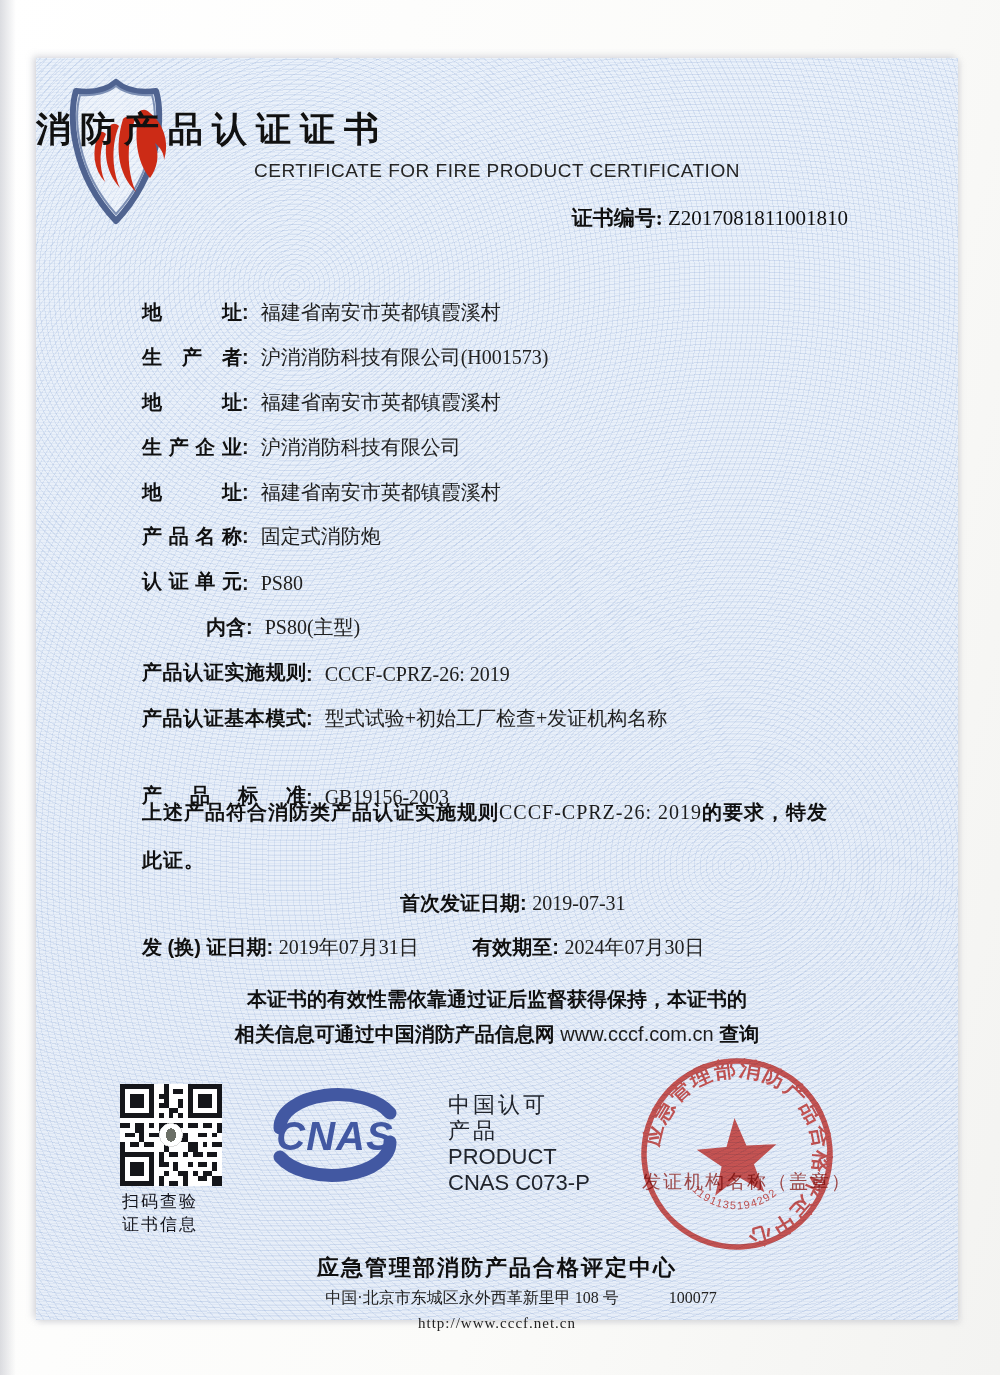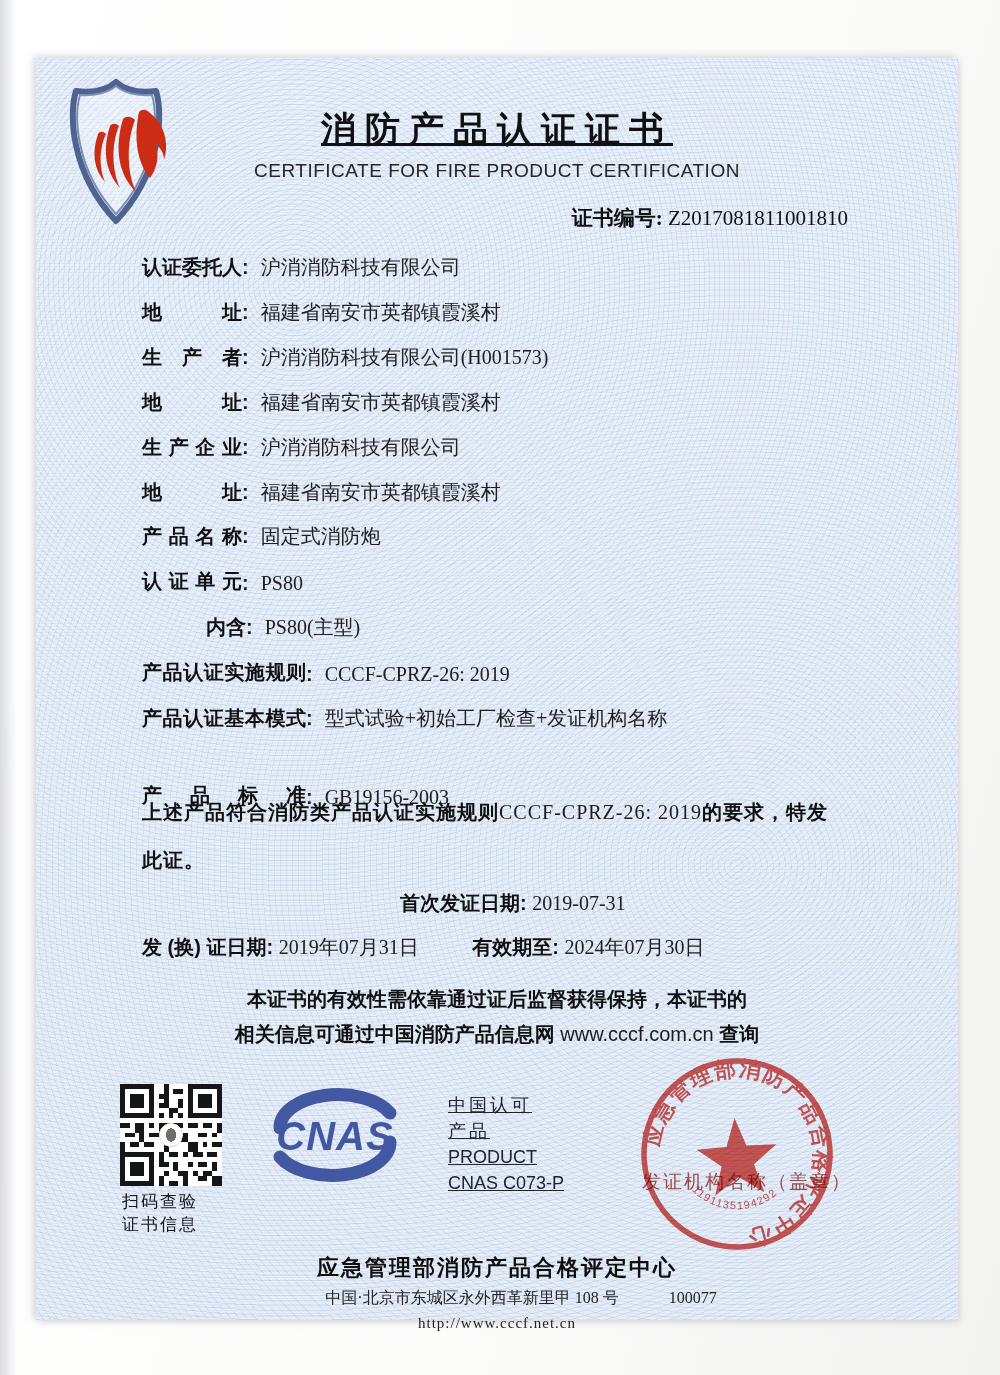--- a/index.html
+++ b/index.html
@@ -20,22 +20,22 @@
     background:
       repeating-radial-gradient(circle at 28% 18%, rgba(118,150,205,.17) 0 1px, rgba(255,255,255,0) 1px 5px),
       repeating-radial-gradient(circle at 76% 64%, rgba(118,150,205,.15) 0 1px, rgba(255,255,255,0) 1px 6px),
       repeating-linear-gradient(0deg, rgba(130,160,212,.10) 0 1px, rgba(255,255,255,0) 1px 3px),
       linear-gradient(#eaf1fa,#e7eef8);
     box-shadow:-3px -2px 7px rgba(150,153,165,.35), 2px 3px 6px rgba(150,153,165,.25);
     color:#1c1c1c;
   }
   .abs { position:absolute; }
   .title {
-    left:0; width:100%; top:48px; text-align:center;
-    font-size:35px; font-weight:bold; letter-spacing:9px; color:#111;text-decoration:underline;
+    left:0; width:100%; top:48px; 
+    font-size:35px; font-weight:bold; letter-spacing:9px; color:#111;
   }
   .subtitle {
     left:0; width:100%; top:102px; text-align:center;
     font-size:19px; color:#252525; letter-spacing:.5px;
   }
   .certno {
     left:500px; width:312px; top:146px; text-align:right;
     font-family:"Liberation Serif", serif; font-size:21px; color:#111;
   }
   .row { position:absolute; left:106px; white-space:nowrap; font-size:20px; }
@@ -49,21 +49,21 @@
   .val { font-family:"Liberation Serif", serif; color:#202020; }
   .row.inner { left:170px; }
   .b { font-weight:bold; color:#101010; }
   .c { font-family:"Liberation Serif", serif; }
   .center { left:0; width:100%; text-align:center; }
   .stmt { letter-spacing:1px; }
   
   .qr { left:84px; top:1026px; width:102px; height:102px; }
   .qr-caption { left:86px; top:1132px; font-size:17px; color:#15161e; line-height:23px; letter-spacing:2px; }
   .cnas-logo { left:228px; top:1028px; width:142px; height:98px; }
-  .accred { left:412px; top:1034px; font-size:18px; color:#20242c; line-height:26px;text-decoration:underline; }
+  .accred { left:412px; top:1034px; font-size:22px; color:#20242c; line-height:26px; }
   .accred .cjk { letter-spacing:3px; }
   .stamp-hint {
     left:606px; top:1111px; font-size:19px; letter-spacing:2px;
     color:#9c4a4a; z-index:1; font-family:"Liberation Serif", serif;
   }
   .seal { left:595px; top:990px; width:212px; height:212px; z-index:2; opacity:.88; mix-blend-mode:multiply; transform:rotate(-4deg); }
   .org { top:1195px; font-size:22px; font-weight:bold; letter-spacing:2px; color:#101010; }
   .addr { top:1230px; font-size:16px; font-family:"Liberation Serif", serif; color:#222;padding-left:48px; }
   .addr .post { margin-left:46px; }
   .url { top:1257px; font-size:15px; font-family:"Liberation Serif", serif; color:#222; letter-spacing:1px; }
@@ -84,23 +84,20 @@
       <path d="M77 36 C72 60 74 85 88 102 C95 92 98 80 93 67 C99 72 102 78 102 84 C108 66 101 47 88 37 C84 33 80 33 77 36 Z" fill="#cc2b16"></path>
     </svg>
 
     <div class="abs title">消防产品认证证书</div>
     <div class="abs subtitle">CERTIFICATE FOR FIRE PRODUCT CERTIFICATION</div>
     <div class="abs certno">
       <span class="b">证书编号:</span>
       <span>Z2017081811001810</span>
     </div>
 
-    <div class="row" style="top:196px">
-      <span class="lbl">认证委托人</span><span class="colon">:</span><span class="val">沪消消防科技有限公司</span>
-    </div>
     <div class="row" style="top:241px">
       <span class="lbl">地址</span><span class="colon">:</span><span class="val">福建省南安市英都镇霞溪村</span>
     </div>
     <div class="row" style="top:286px">
       <span class="lbl">生产者</span><span class="colon">:</span><span class="val">沪消消防科技有限公司(H001573)</span>
     </div>
     <div class="row" style="top:331px">
       <span class="lbl">地址</span><span class="colon">:</span><span class="val">福建省南安市英都镇霞溪村</span>
     </div>
     <div class="row" style="top:376px">

